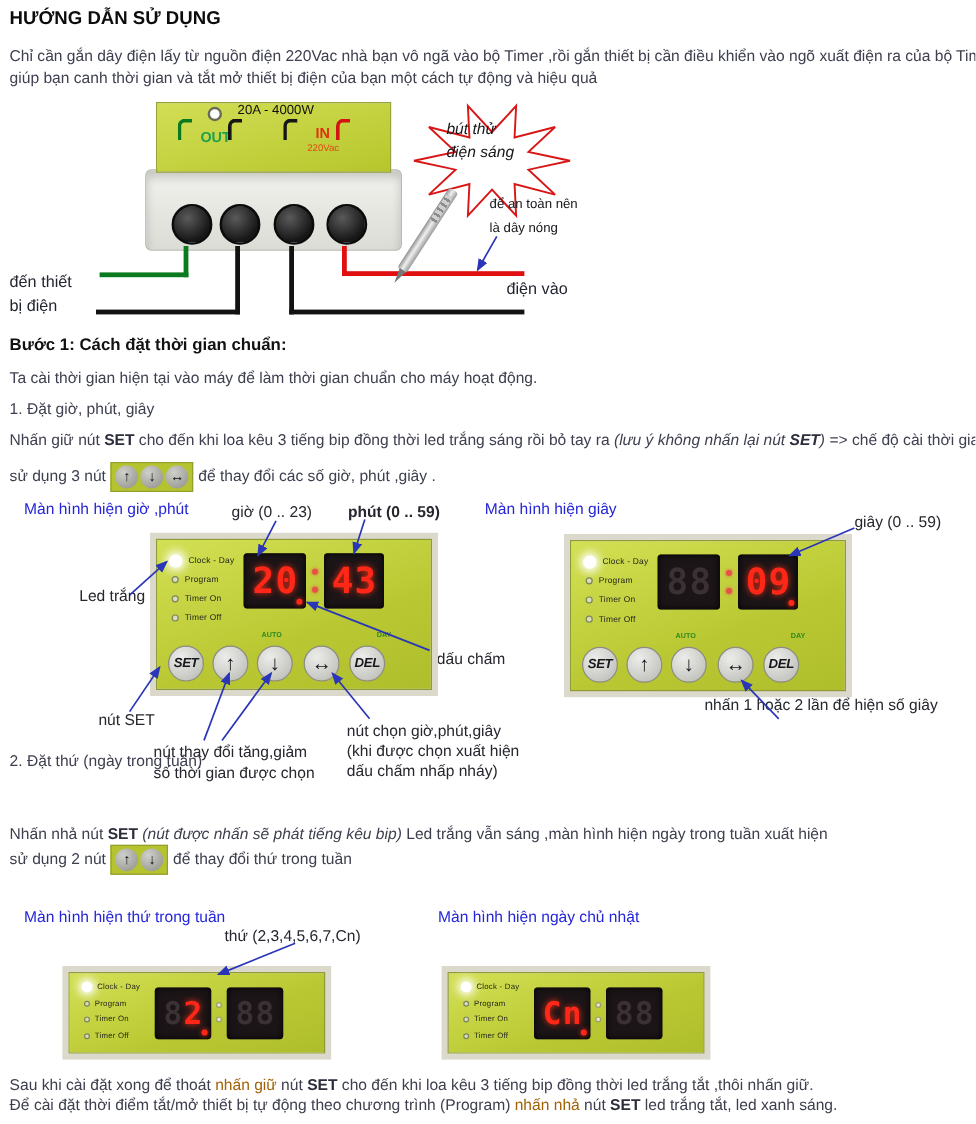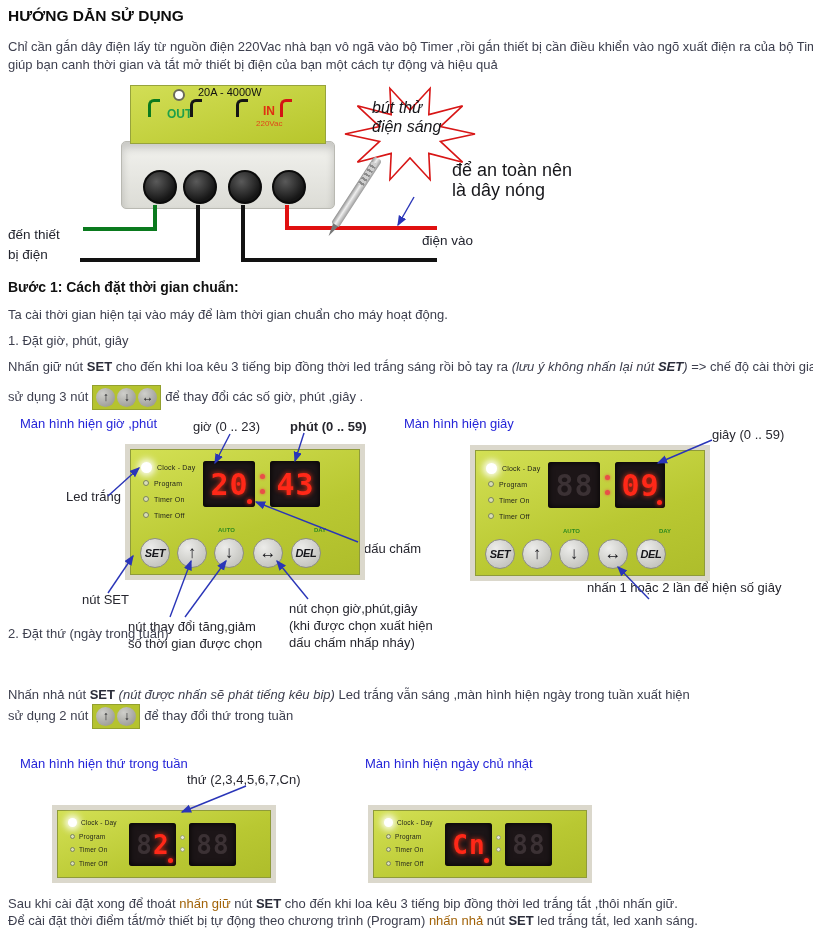--- a/index.html
+++ b/index.html
@@ -108,24 +108,24 @@
   <div class="wire" style="left:241px;top:258px;width:196px;height:4px;background:#121212;"></div>
   <div class="wire" style="left:285px;top:205px;width:4px;height:25px;background:#e01010;"></div>
   <div class="wire" style="left:285px;top:226px;width:152px;height:4px;background:#e01010;"></div>
   <div class="abs preline" style="left:8px;top:225px;font-size:13.5px;color:#22242e;line-height:20px;">đến thiết
 bị điện</div>
   <div class="abs" style="left:422px;top:233px;font-size:13.5px;color:#22242e;">điện vào</div>
 
   <svg class="abs" style="left:340px;top:84px;" width="140" height="100" viewBox="0 0 140 100">
     <polygon points="135,50 100.4,57.4 122.6,78.2 88.8,69.4 90.1,95.7 70,74 49.9,95.7 51.2,69.4 17.4,78.2 39.6,57.4 5,50 39.6,42.6 17.4,21.8 51.2,30.6 49.9,4.3 70,26 90.1,4.3 88.8,30.6 122.6,21.8 100.4,42.6" fill="#ffffff" stroke="#d81616" stroke-width="1.6"></polygon>
   </svg>
-  <div class="abs preline ital" style="left:372px;top:98px;font-size:16px;color:#16161a;line-height:19px;">bút thử
+  <div class="abs preline ital" style="left:372px;top:98px;font-size:13px;color:#16161a;line-height:19px;">bút thử
 điện sáng</div>
   <div class="pen" style="left:352px;top:152px;"></div>
-  <div class="abs preline" style="left:408px;top:160px;font-size:18px;color:#16161a;line-height:20px;margin-left:44px;">để an toàn nên
+  <div class="abs preline" style="left:408px;top:160px;font-size:11px;color:#16161a;line-height:20px;">để an toàn nên
 là dây nóng</div>
 
   <div class="h2 abs" style="left:8px;top:279px;">Bước 1: Cách đặt thời gian chuẩn:</div>
   <div class="abs nowrap" style="left:8px;top:307px;">Ta cài thời gian hiện tại vào máy để làm thời gian chuẩn cho máy hoạt động.</div>
   <div class="abs nowrap" style="left:8px;top:333px;">1. Đặt giờ, phút, giây</div>
   <div class="abs nowrap" style="left:8px;top:359px;">
     <span>Nhấn giữ nút </span><span class="bold">SET</span><span> cho đến khi loa kêu 3 tiếng bip đồng thời led trắng sáng rồi bỏ tay ra </span><span class="ital">(lưu ý không nhấn lại nút </span><span class="ital bold">SET</span><span class="ital">)</span><span> =&gt; chế độ cài thời gian thực</span>
   </div>
   <div class="abs nowrap" style="left:8px;top:384px;line-height:26px;">
     <span>sử dụng 3 nút</span><span class="inline-btns"><span class="ib">↑</span><span class="ib">↓</span><span class="ib">↔</span></span><span>để thay đổi các số giờ, phút ,giây .</span>

